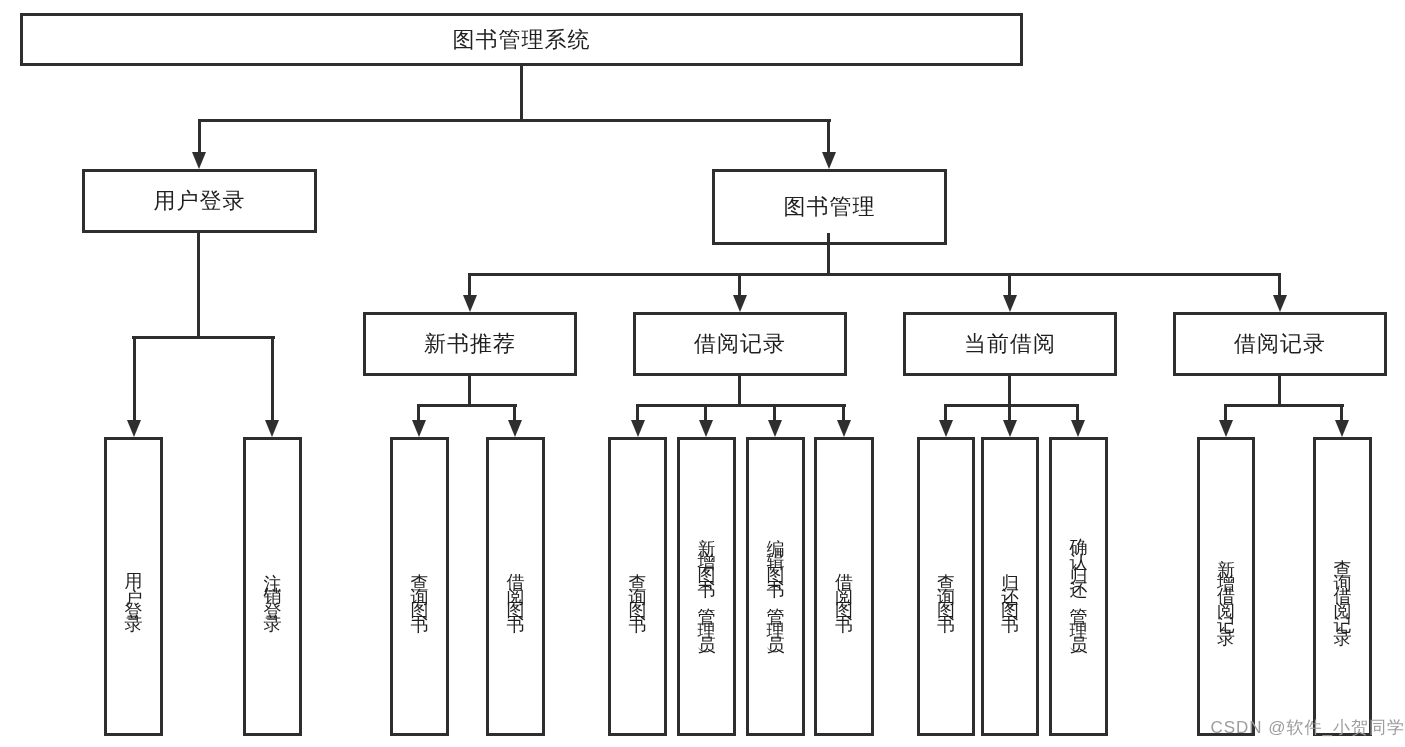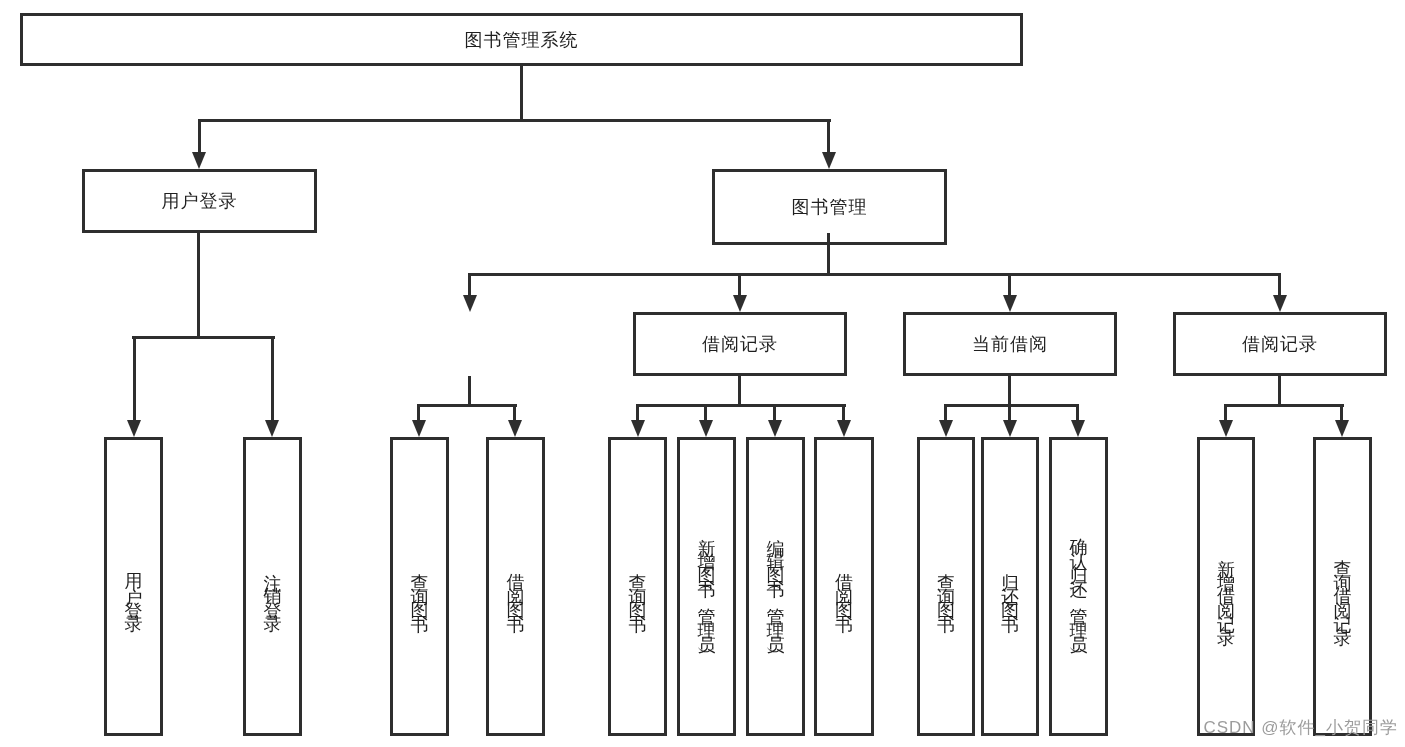--- a/index.html
+++ b/index.html
@@ -5,33 +5,33 @@
   html,body { margin:0; padding:0; background:#ffffff; }
   .stage {
     position:relative; width:1405px; height:747px; background:#ffffff;
     font-family:"Liberation Sans","DejaVu Sans",sans-serif; overflow:hidden;
   }
   .box {
     position:absolute; box-sizing:border-box;
     border:3px solid #2e2e2e; background:#ffffff; color:#1f1f1f;
     display:flex; align-items:center; justify-content:center;
   }
-  .h-box { font-size:18px; letter-spacing:1px;font-family:Liberation Mono, monospace; }
+  .h-box { font-size:22px; letter-spacing:1px;font-family:Liberation Mono, monospace; }
   .v-box .vt {
     writing-mode:vertical-rl; text-orientation:mixed;
     font-size:18px; letter-spacing:14px; line-height:1; white-space:nowrap;
   }
   .line { position:absolute; background:#2e2e2e; }
   .arrow {
     position:absolute; width:0; height:0;
     border-left:7px solid transparent; border-right:7px solid transparent;
     border-top:17px solid #2e2e2e;
   }
   .watermark {
-    position:absolute; top:716px; right:7px; z-index:5;
+    position:absolute; top:716px; right:0; z-index:5;
     font-size:17px; color:#9c9c9c; letter-spacing:1px; white-space:nowrap;
   }
 </style>
 </head>
 <body>
 
 <div class="stage">
 
   <div class="box h-box" style="left:20px;top:13px;width:1003px;height:53px">
     <span>图书管理系统</span>
@@ -62,20 +62,23 @@
   <div class="line" style="left:468px;top:273px;width:813px;height:3px"></div>
   <div class="line" style="left:468px;top:273px;width:3px;height:24px"></div>
   <div class="arrow" style="left:463px;top:295px"></div>
   <div class="line" style="left:738px;top:273px;width:3px;height:24px"></div>
   <div class="arrow" style="left:733px;top:295px"></div>
   <div class="line" style="left:1008px;top:273px;width:3px;height:24px"></div>
   <div class="arrow" style="left:1003px;top:295px"></div>
   <div class="line" style="left:1278px;top:273px;width:3px;height:24px"></div>
   <div class="arrow" style="left:1273px;top:295px"></div>
 
+  <div class="box h-box" style="left:363px;top:312px;width:214px;height:64px">
+    <span>新书推荐</span>
+  </div>
   <div class="box h-box" style="left:633px;top:312px;width:214px;height:64px">
     <span>借阅记录</span>
   </div>
   <div class="box h-box" style="left:903px;top:312px;width:214px;height:64px">
     <span>当前借阅</span>
   </div>
   <div class="box h-box" style="left:1173px;top:312px;width:214px;height:64px">
     <span>借阅记录</span>
   </div>
 

